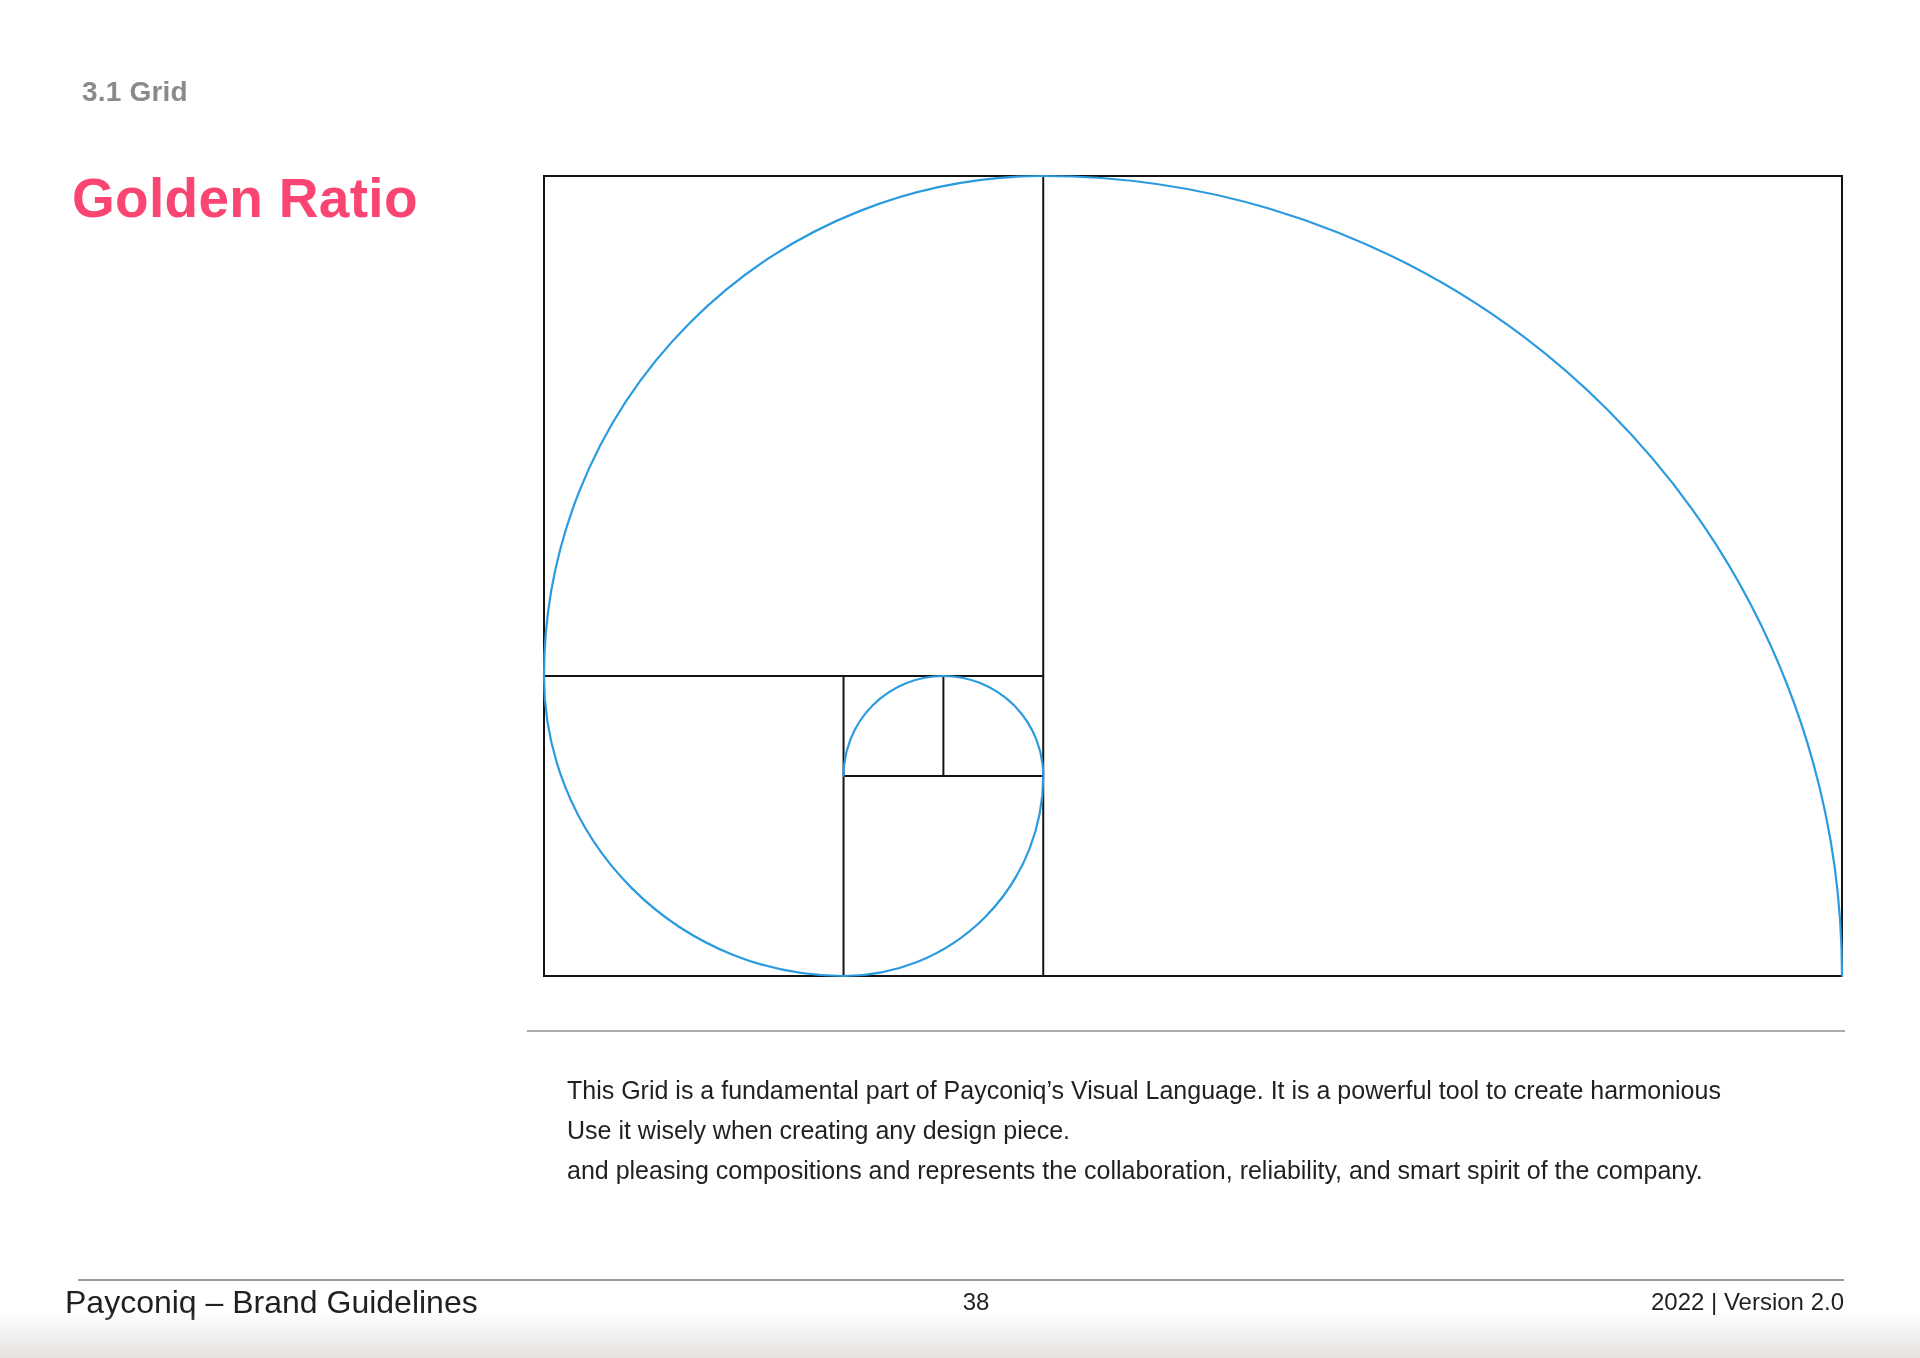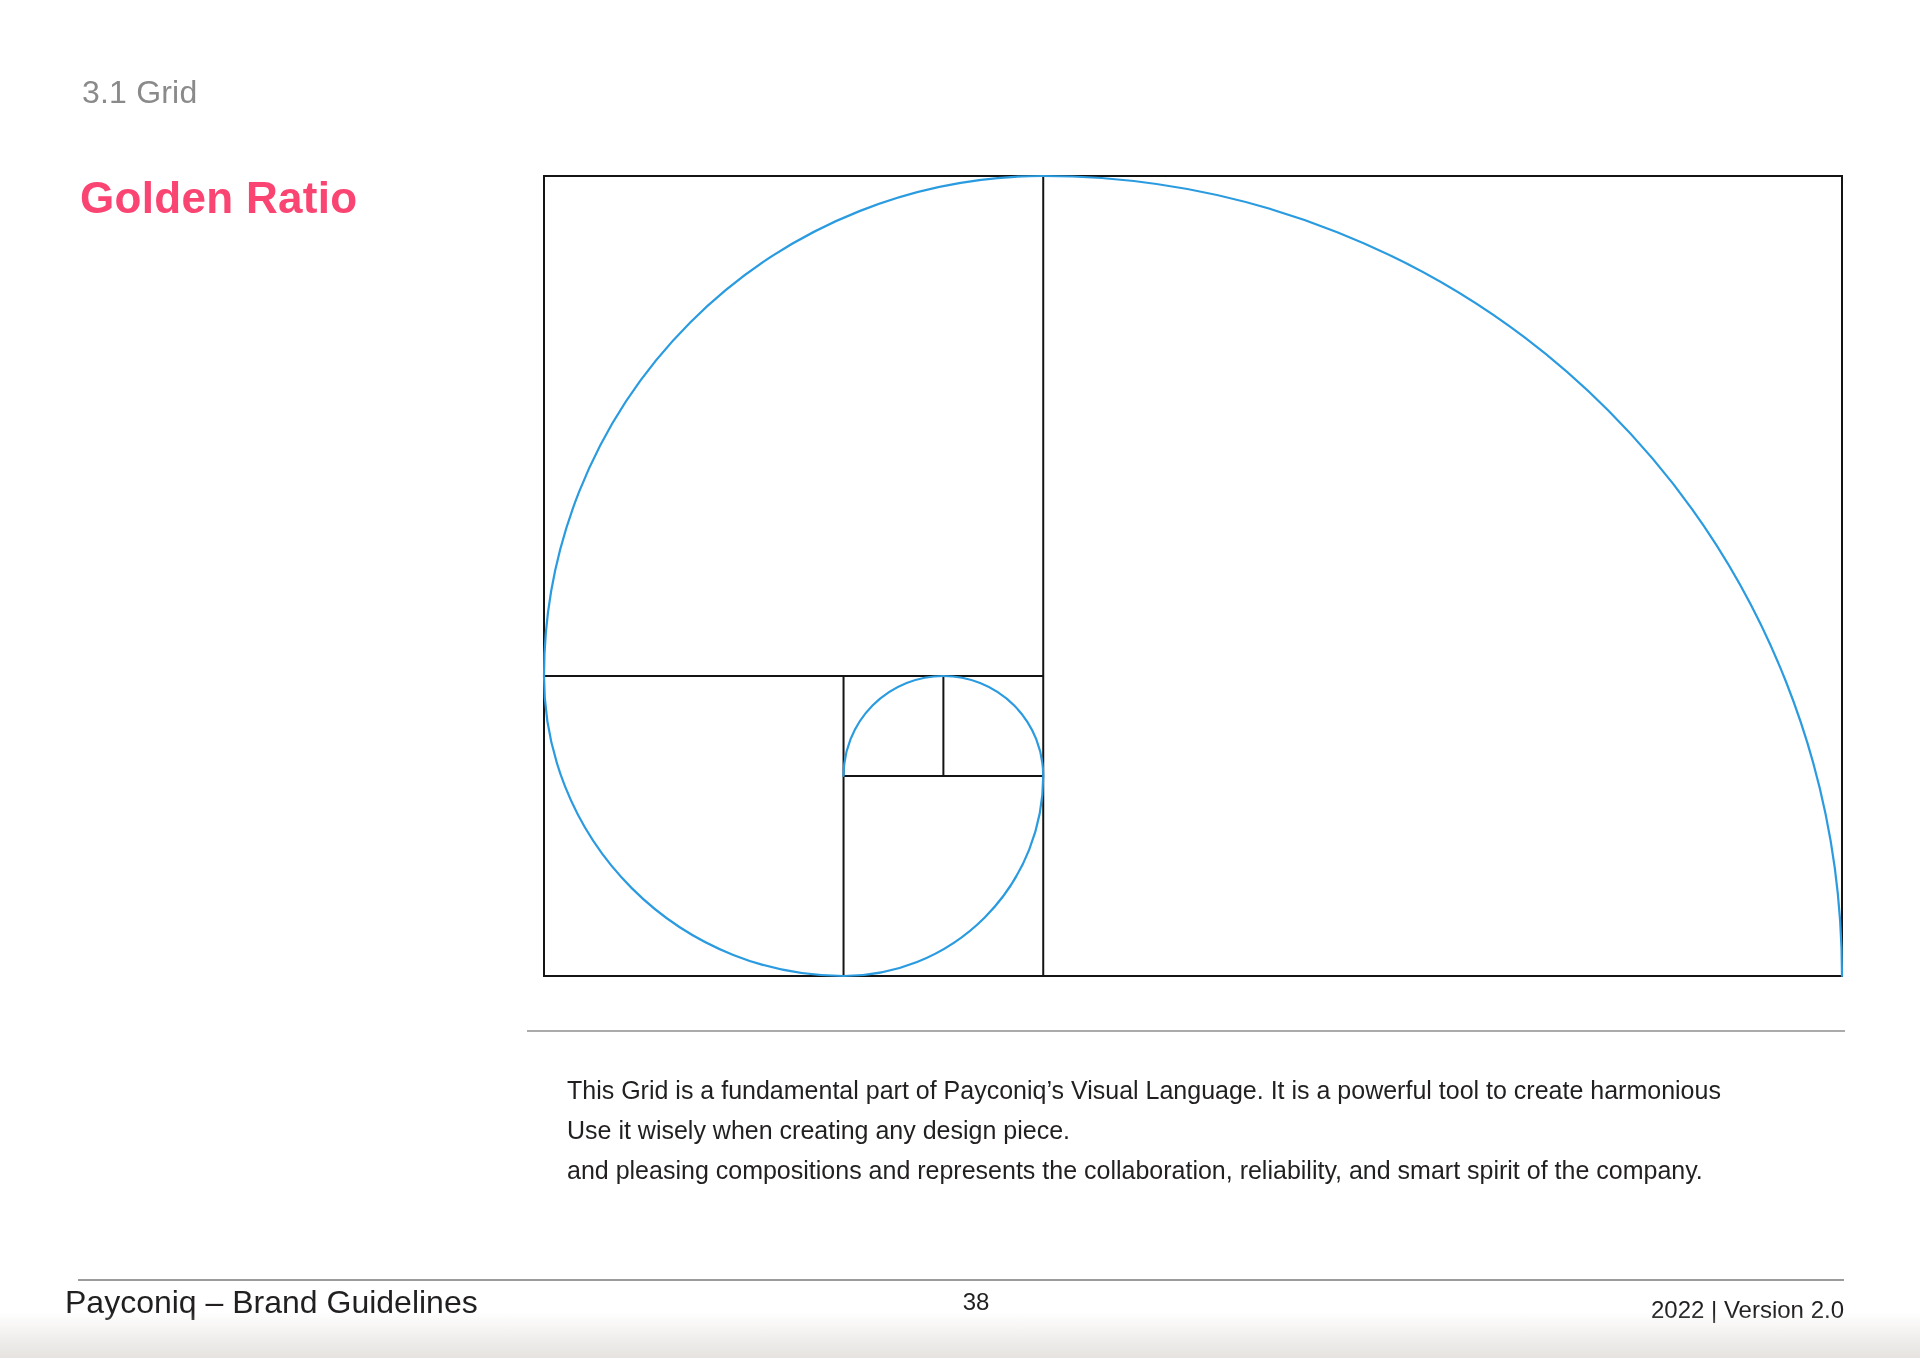--- a/index.html
+++ b/index.html
@@ -15,27 +15,27 @@
   html,body{width:1920px;height:1358px;}
   body{
     position:relative;
     background:#ffffff;
     font-family:"Liberation Sans", sans-serif;
     color:var(--text-dark);
     overflow:hidden;
   }
   .section-label{
     position:absolute;left:82px;top:73px;
-    font-size:32px;line-height:38px;font-weight:400;
+    font-size:28px;line-height:38px;font-weight:700;
     color:var(--section-gray);
     letter-spacing:0.2px;
   }
   .page-title{
-    position:absolute;left:80px;top:166px;
-    font-size:44px;line-height:64px;font-weight:700;
+    position:absolute;left:72px;top:166px;
+    font-size:55px;line-height:64px;font-weight:700;
     color:var(--title-pink);
     letter-spacing:0.3px;
   }
   .diagram{
     position:absolute;left:544px;top:176px;
     width:1298px;height:800px;
   }
   .diagram svg{width:100%;height:100%;display:block;overflow:visible;}
   .gridline{
     fill:none;stroke:var(--grid-line);stroke-width:2;
@@ -66,21 +66,21 @@
     position:absolute;left:65px;top:1287px;
     font-size:32px;line-height:30px;color:var(--text-dark);
   }
   .footer-page-number{
     position:absolute;left:16px;top:1287px;width:1920px;
     text-align:center;
     font-size:24px;line-height:30px;color:var(--text-dark);
   }
   .footer-right{
     position:absolute;right:76px;top:1287px;
-    font-size:24px;line-height:30px;color:var(--text-dark);margin-top:8px;
+    font-size:24px;line-height:30px;color:var(--text-dark);
   }
   .bottom-shade{
     position:absolute;left:0;bottom:0;width:1920px;height:46px;
     background:linear-gradient(to bottom, rgba(231,229,227,0), rgba(228,225,222,0.95));
     pointer-events:none;
   }
 </style>
 </head>
 <body>
 

